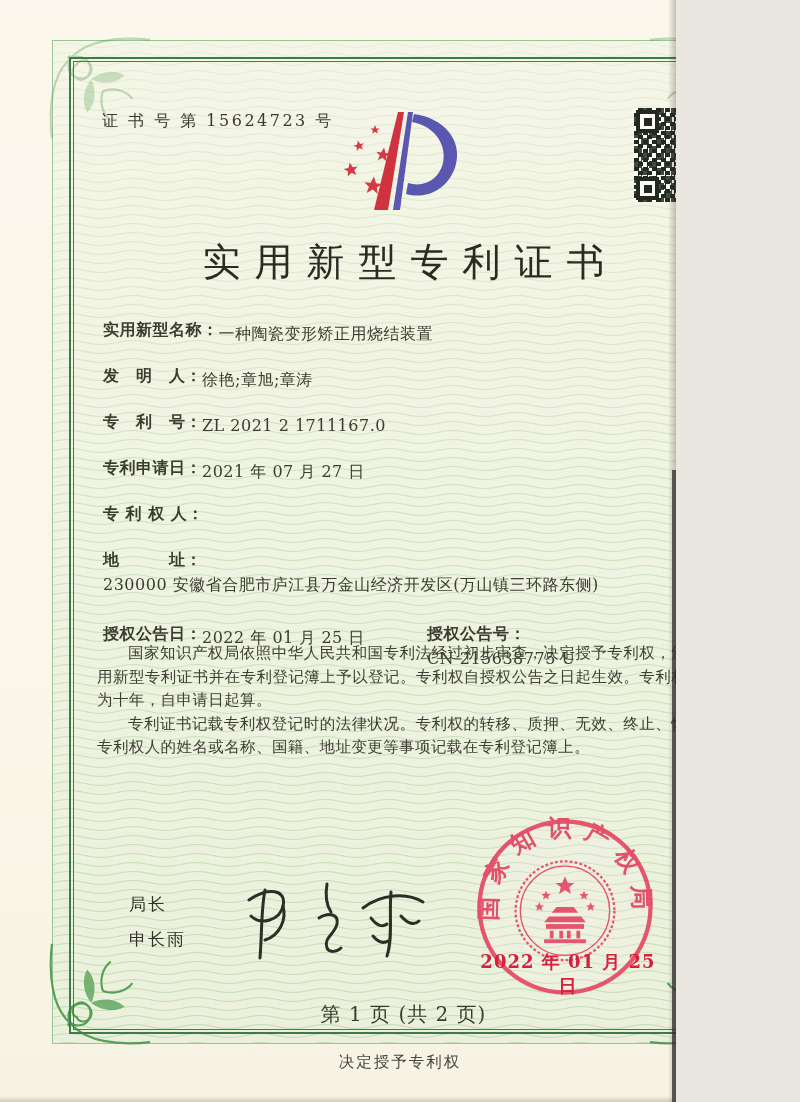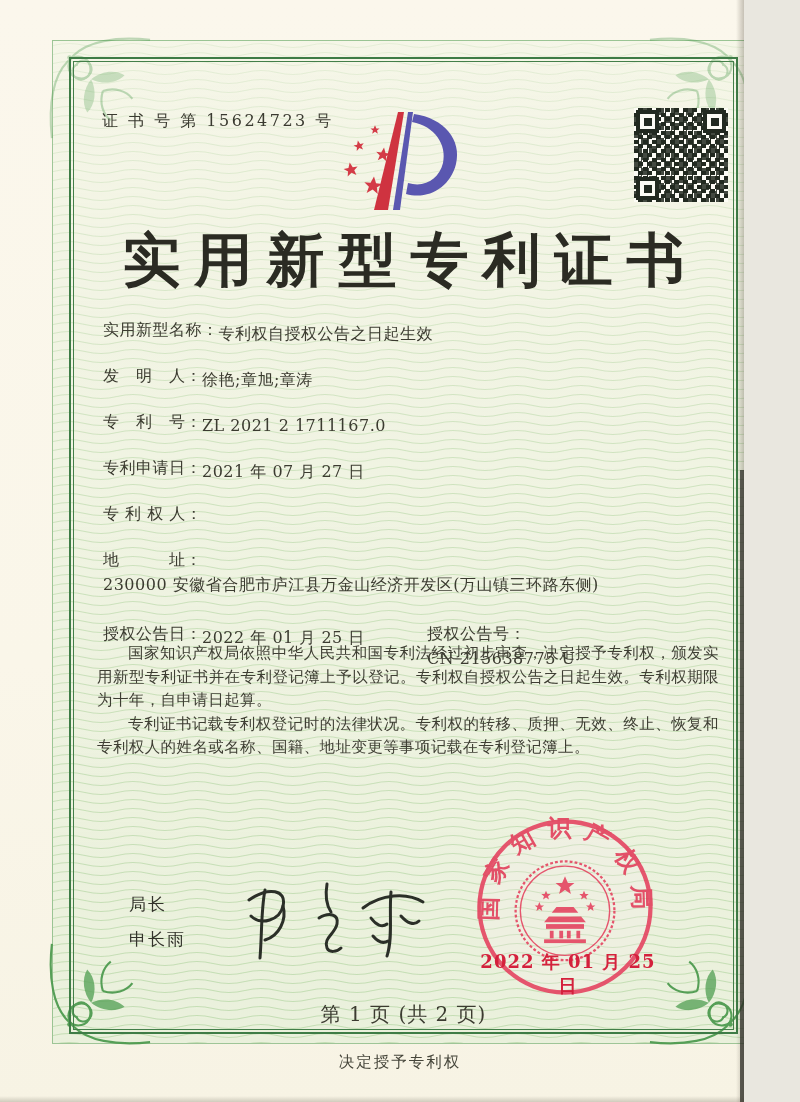--- a/index.html
+++ b/index.html
@@ -2,21 +2,21 @@
 <html><head>
 <meta charset="utf-8">
 <style>
   html,body{margin:0;padding:0;}
   body{
     width:800px;height:1102px;
     font-family:"DejaVu Serif","Liberation Serif",serif;
     background:#e9e7df;
   }
   .page{
-    position:relative;width:744px;height:1102px;overflow:hidden;
+    position:relative;width:676px;height:1102px;overflow:hidden;
     background:linear-gradient(180deg,#fbf7ec 0%,#faf6e9 60%,#f7f3e4 100%);
   }
   
   .edge-shadow-right{position:absolute;right:0;top:0;width:8px;height:100%;
     background:linear-gradient(90deg,transparent,rgba(60,52,38,0.28));}
   .edge-dark-sliver{position:absolute;right:0;top:470px;width:4px;height:632px;background:#2c2c26;opacity:.75;}
   .edge-shadow-bottom{position:absolute;left:0;bottom:0;width:100%;height:6px;
     background:linear-gradient(180deg,transparent,rgba(70,62,48,0.22));}
 
   
@@ -55,29 +55,29 @@
     background-image:
       conic-gradient(#222a20 0 25%,transparent 0 50%,#222a20 0 75%,transparent 0),
       conic-gradient(rgba(34,42,32,0.85) 0 25%,transparent 0 50%,rgba(34,42,32,0.85) 0 75%,transparent 0);
     background-size:9px 9px,15px 15px;
   }
   .finder{position:absolute;width:15px;height:15px;border:4.5px solid #222a20;background:#fcfcf5;}
   .finder-core{position:absolute;left:3.5px;top:3.5px;width:8px;height:8px;background:#222a20;}
   .f-tl{left:2px;top:2px;} .f-tr{right:2px;top:2px;} .f-bl{left:2px;bottom:2px;}
 
   .title{
-    position:absolute;left:69px;top:222px;width:669px;
-    text-align:center;font-size:58px;font-weight:bold;color:#2b2b23;
+    position:absolute;left:69px;top:237px;width:669px;
+    text-align:center;font-size:38px;font-weight:normal;color:#2b2b23;
     letter-spacing:14px;text-indent:14px;
   }
 
   .fields{position:absolute;left:103px;top:320px;width:620px;font-size:16px;color:#3b3b30;}
   .field-row{display:flex;align-items:flex-start;margin-bottom:0;height:46px;}
   .field-row.addr{height:74px;flex-direction:column;}
-  .field-label{white-space:pre;flex:0 0 auto;letter-spacing:0.5px;}
+  .field-label{white-space:pre;flex:0 0 auto;letter-spacing:0.5px;font-weight:bold;}
   .field-value{flex:0 1 auto;max-width:505px;line-height:27px;letter-spacing:0.5px;}
   .grant-row{display:flex;height:40px;}
   .grant-pair2{margin-left:62px;display:flex;flex-direction:column;}
 
   .body-text{
     position:absolute;left:97px;top:642px;width:622px;
     font-size:15.5px;line-height:23.5px;color:#3e3e33;
     text-align:justify;letter-spacing:0.4px;
   }
   .body-text p{margin:0;text-indent:2em;}
@@ -200,21 +200,21 @@
     <div class="finder f-bl">
         <div class="finder-core"></div>
       </div>
   </div>
 
   <div class="title">实用新型专利证书</div>
 
   <div class="fields">
     <div class="field-row">
       <span class="field-label">实用新型名称：</span>
-      <span class="field-value">专利权自授权公告之日起生效</span>
+      <span class="field-value">一种陶瓷变形矫正用烧结装置</span>
     </div>
     <div class="field-row">
       <span class="field-label">发　明　人：</span>
       <span class="field-value">徐艳;章旭;章涛</span>
     </div>
     <div class="field-row">
       <span class="field-label">专　利　号：</span>
       <span class="field-value">ZL 2021 2 1711167.0</span>
     </div>
     <div class="field-row">

